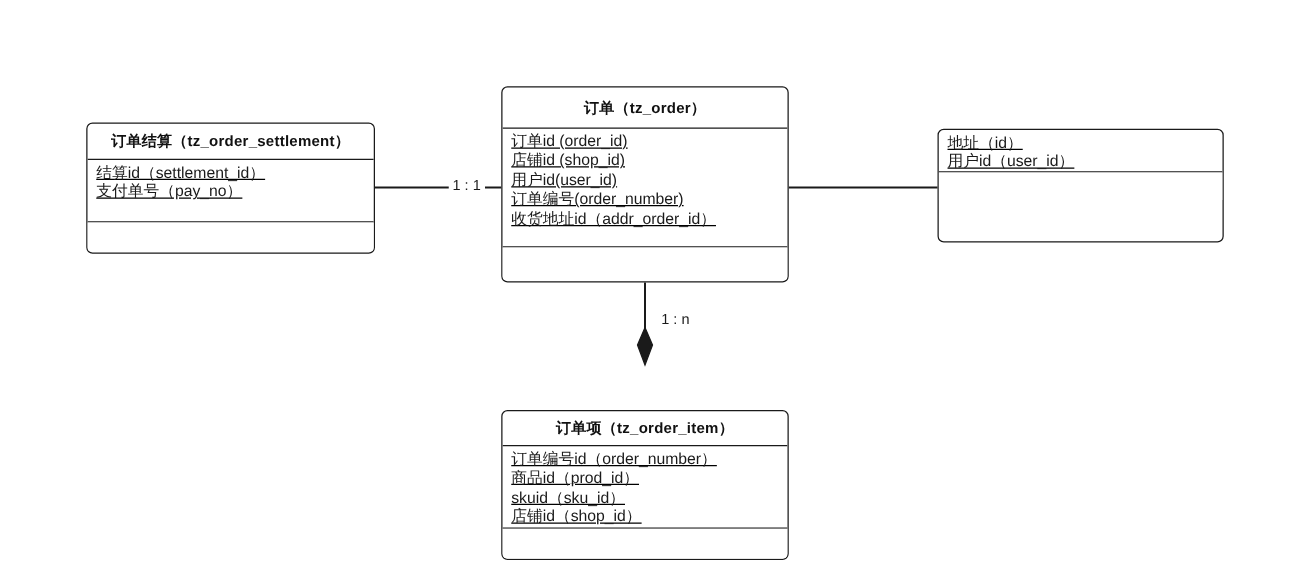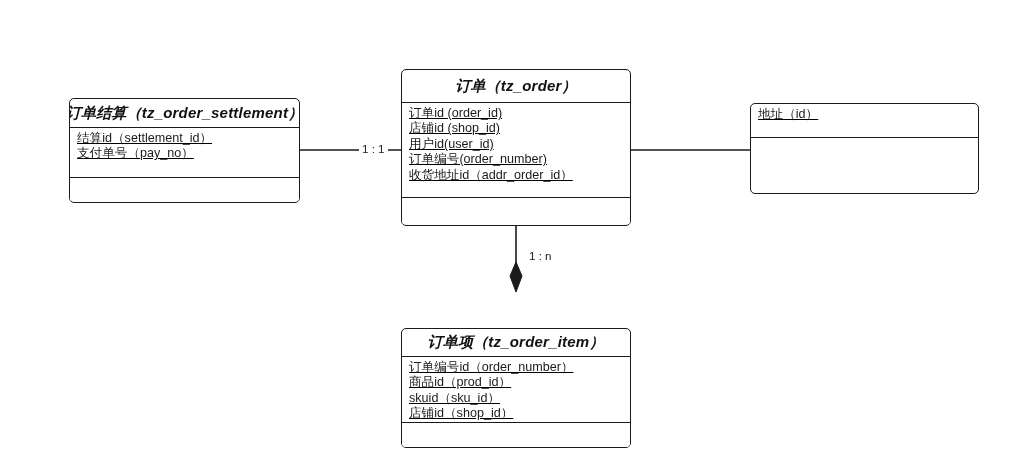--- a/index.html
+++ b/index.html
@@ -31,30 +31,29 @@
     position: absolute;
     box-sizing: border-box;
     border: 1.6px solid #1a1a1a;
     border-radius: 5px;
     background: #ffffff;
     overflow: hidden;
   }
   .entity-header {
     box-sizing: border-box;
     text-align: center;
-    font-size: 15px;
+    font-size: 12px;
     font-weight: bold;
     color: #111111;
     border-bottom: 1.6px solid #1a1a1a;
     display: flex;
     align-items: center;
     justify-content: center;
     letter-spacing: 0.2px;
     white-space: nowrap;
-    font-style: italic;
   }
   .entity-attrs {
     box-sizing: border-box;
     border-bottom: 1.6px solid #1a1a1a;
     padding: 3px 6px 4px 7px;
     text-decoration: underline;
   }
   .attr-row {
     font-size: 12.6px;
     line-height: 15.4px;
@@ -133,20 +132,21 @@
       <div class="attr-row">用户id(user_id)</div>
       <div class="attr-row">订单编号(order_number)</div>
       <div class="attr-row">收货地址id（addr_order_id）</div>
     </div>
     <div class="entity-footer"></div>
   </div>
 
   <div class="entity" id="ent-addr">
     <div class="entity-attrs">
       <div class="attr-row">地址（id）</div>
+      <div class="attr-row">用户id（user_id）</div>
     </div>
     <div class="entity-footer"></div>
   </div>
 
   <div class="entity" id="ent-item">
     <div class="entity-header">订单项（tz_order_item）</div>
     <div class="entity-attrs">
       <div class="attr-row">订单编号id（order_number）</div>
       <div class="attr-row">商品id（prod_id）</div>
       <div class="attr-row">skuid（sku_id）</div>

